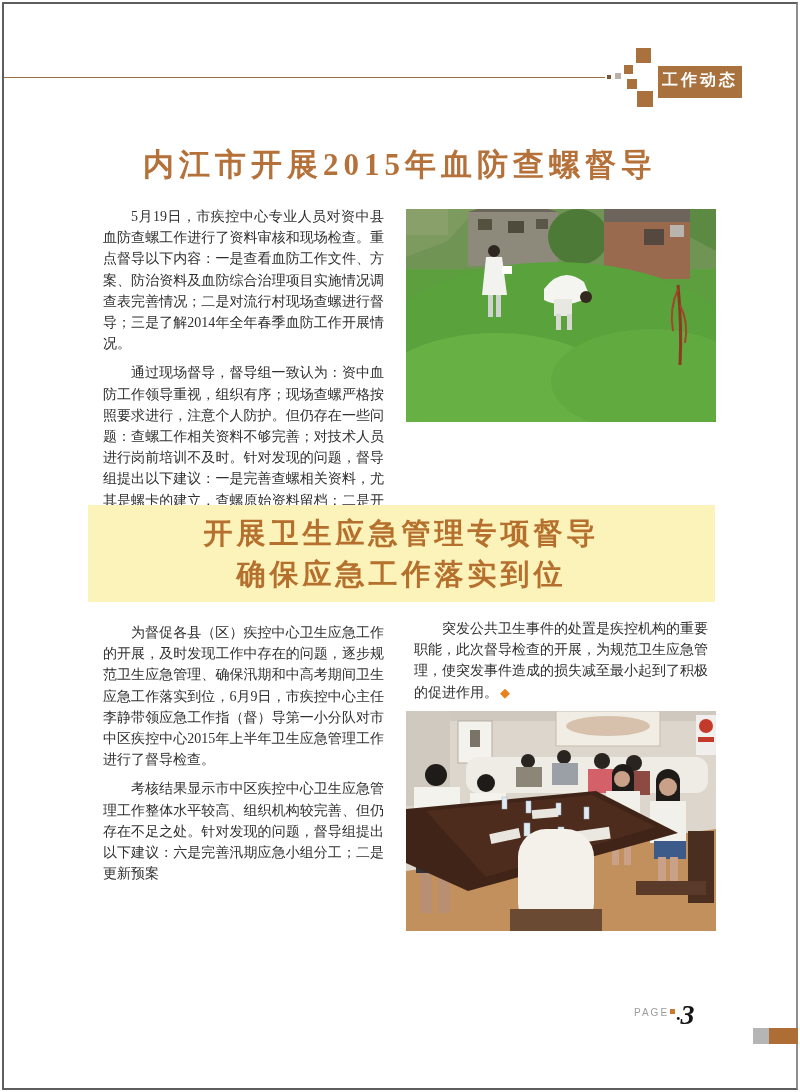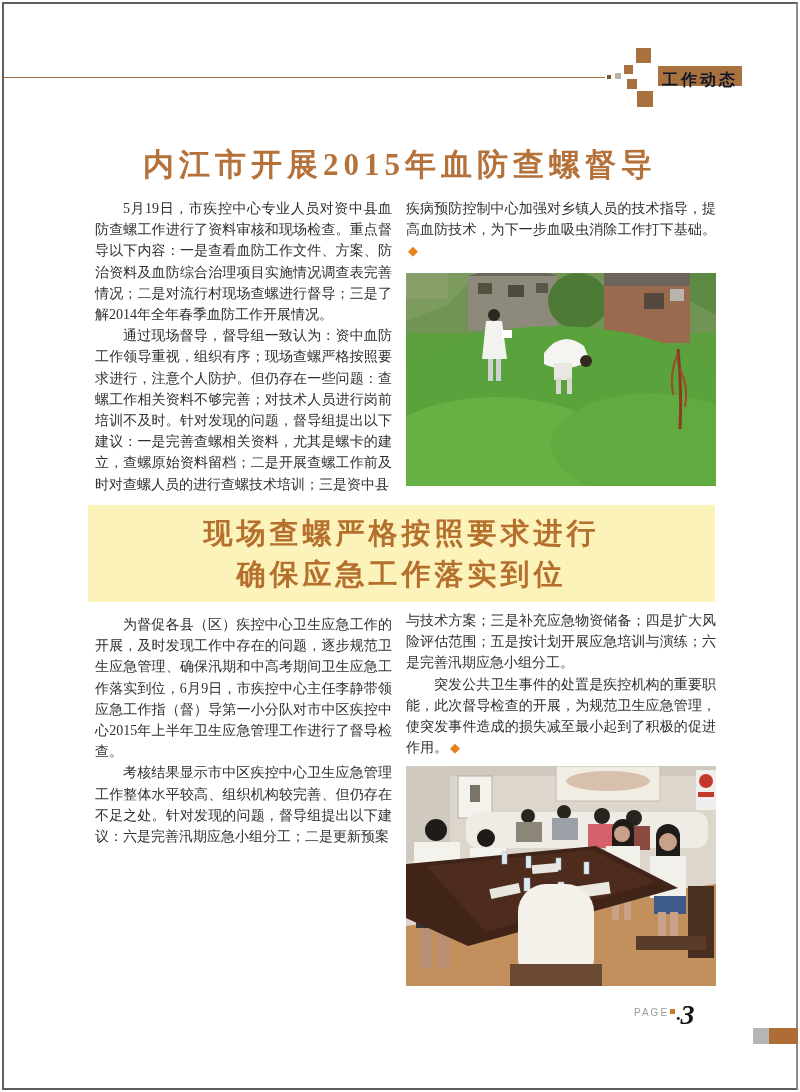--- a/index.html
+++ b/index.html
@@ -11,31 +11,31 @@
   
   .header-rule{position:absolute;left:0;top:73px;width:601px;height:1px;background:#9a6f45;}
   .deco{position:absolute;background:#a8713d;}
   .deco.d1{left:603px;top:71px;width:4px;height:4px;background:#7d5430;}
   .deco.d2{left:611px;top:69px;width:6px;height:6px;background:#b9b2a8;}
   .deco.d3{left:620px;top:61px;width:9px;height:9px;}
   .deco.d4{left:623px;top:75px;width:10px;height:10px;}
   .deco.d5{left:632px;top:44px;width:15px;height:15px;}
   .deco.d6{left:633px;top:87px;width:16px;height:16px;}
   .tag-box{
-    position:absolute;left:654px;top:62px;width:84px;height:20px;background:#a8713d;
-    color:#0f172a;font-family:"Liberation Sans","DejaVu Sans",sans-serif;font-weight:bold;
+    position:absolute;left:654px;top:62px;width:84px;height:32px;background:#a8713d;
+    color:#ffffff;font-family:"Liberation Sans","DejaVu Sans",sans-serif;font-weight:bold;
     font-size:16px;letter-spacing:3px;text-align:center;line-height:27px;
   }
   
   .article1-title{
     position:absolute;left:0;top:140px;width:100%;margin:0;text-align:center;
     font-size:31px;font-weight:bold;letter-spacing:5px;color:#b5713a;
   }
   .col{position:absolute;font-size:14px;line-height:21.2px;color:#2f2f2f;text-align:justify;}
-  .col p{margin:0;}
+  .col p{margin:8px;}
   .col p.indent{text-indent:2em;}
   .a1-left{left:91px;top:194px;width:297px;}
   .a1-right{left:402px;top:194px;width:310px;}
   .a2-left{left:91px;top:610px;width:297px;}
   .a2-right{left:402px;top:606px;width:310px;}
   .diamond{color:#e8821e;font-size:13px;padding-left:2px;}
   figure{margin:0;}
   .photo1{margin-top:11px;width:310px;height:213px;}
   .photo2{margin-top:8px;width:310px;height:220px;}
   .photo1 svg,.photo2 svg{display:block;width:100%;height:100%;}
@@ -81,21 +81,20 @@
   <div class="tag-box">工作动态</div>
 
   <h1 class="article1-title">内江市开展2015年血防查螺督导</h1>
 
   <div class="col a1-left">
     <p class="indent">5月19日，市疾控中心专业人员对资中县血防查螺工作进行了资料审核和现场检查。重点督导以下内容：一是查看血防工作文件、方案、防治资料及血防综合治理项目实施情况调查表完善情况；二是对流行村现场查螺进行督导；三是了解2014年全年春季血防工作开展情况。</p>
     <p class="indent">通过现场督导，督导组一致认为：资中血防工作领导重视，组织有序；现场查螺严格按照要求进行，注意个人防护。但仍存在一些问题：查螺工作相关资料不够完善；对技术人员进行岗前培训不及时。针对发现的问题，督导组提出以下建议：一是完善查螺相关资料，尤其是螺卡的建立，查螺原始资料留档；二是开展查螺工作前及时对查螺人员的进行查螺技术培训；三是资中县</p>
   </div>
 
   <div class="col a1-right">
-    <p><span>疾病预防控制中心加强对乡镇人员的技术指导，提高血防技术，为下一步血吸虫消除工作打下基础。</span><span class="diamond">◆</span></p>
     <figure class="photo1">
       <svg viewBox="0 0 310 213">
         <rect width="310" height="213" fill="#5d9e3f"></rect>
         <rect width="310" height="60" fill="#6f9454"></rect>
         <polygon points="0,0 70,0 42,32 0,48" fill="#7d9a5f"></polygon>
         <rect x="0" y="0" width="42" height="26" fill="#8aa06a"></rect>
         <rect x="62" y="3" width="90" height="54" fill="#8e8a7b"></rect>
         <polygon points="62,3 152,3 142,0 72,0" fill="#6b665a"></polygon>
         <rect x="72" y="10" width="14" height="11" fill="#55513f"></rect>
         <rect x="102" y="12" width="16" height="12" fill="#4e4a3c"></rect>
@@ -123,30 +122,29 @@
           <rect x="150" y="105" width="5" height="16" fill="#d8d8d2"></rect>
           <rect x="161" y="105" width="5" height="16" fill="#d8d8d2"></rect>
         </g>
         <path d="M272,76 q4,42 2,80" stroke="#8a3b20" stroke-width="3" fill="none"></path>
         <path d="M272,80 q-9,20 -5,42 M274,96 q9,18 5,38" stroke="#a0492a" stroke-width="2" fill="none"></path>
       </svg>
     </figure>
   </div>
 
   <div class="highlight-box">
-    <h2><span>现场查螺严格按照要求进行</span><br><span>确保应急工作落实到位</span></h2>
+    <h2><span>开展卫生应急管理专项督导</span><br><span>确保应急工作落实到位</span></h2>
   </div>
 
   <div class="col a2-left">
     <p class="indent">为督促各县（区）疾控中心卫生应急工作的开展，及时发现工作中存在的问题，逐步规范卫生应急管理、确保汛期和中高考期间卫生应急工作落实到位，6月9日，市疾控中心主任李静带领应急工作指（督）导第一小分队对市中区疾控中心2015年上半年卫生应急管理工作进行了督导检查。</p>
     <p class="indent">考核结果显示市中区疾控中心卫生应急管理工作整体水平较高、组织机构较完善、但仍存在不足之处。针对发现的问题，督导组提出以下建议：六是完善汛期应急小组分工；二是更新预案</p>
   </div>
 
   <div class="col a2-right">
-    <p>与技术方案；三是补充应急物资储备；四是扩大风险评估范围；五是按计划开展应急培训与演练；六是完善汛期应急小组分工。</p>
     <p class="indent"><span>突发公共卫生事件的处置是疾控机构的重要职能，此次督导检查的开展，为规范卫生应急管理，使突发事件造成的损失减至最小起到了积极的促进作用。</span><span class="diamond">◆</span></p>
     <figure class="photo2">
       <svg viewBox="0 0 310 220">
         <rect width="310" height="220" fill="#ddd6cc"></rect>
         <rect width="310" height="10" fill="#cfc8be"></rect>
         <rect x="0" y="0" width="44" height="95" fill="#cfc9bf"></rect>
         <rect x="52" y="10" width="34" height="42" fill="#f4f2ec" stroke="#b5aea3"></rect>
         <rect x="64" y="19" width="10" height="17" fill="#7a7468"></rect>
         <rect x="150" y="0" width="104" height="35" fill="#f1ede4" stroke="#c2bbaf"></rect>
         <ellipse cx="202" cy="15" rx="42" ry="10" fill="#c9a98f" opacity="0.65"></ellipse>

